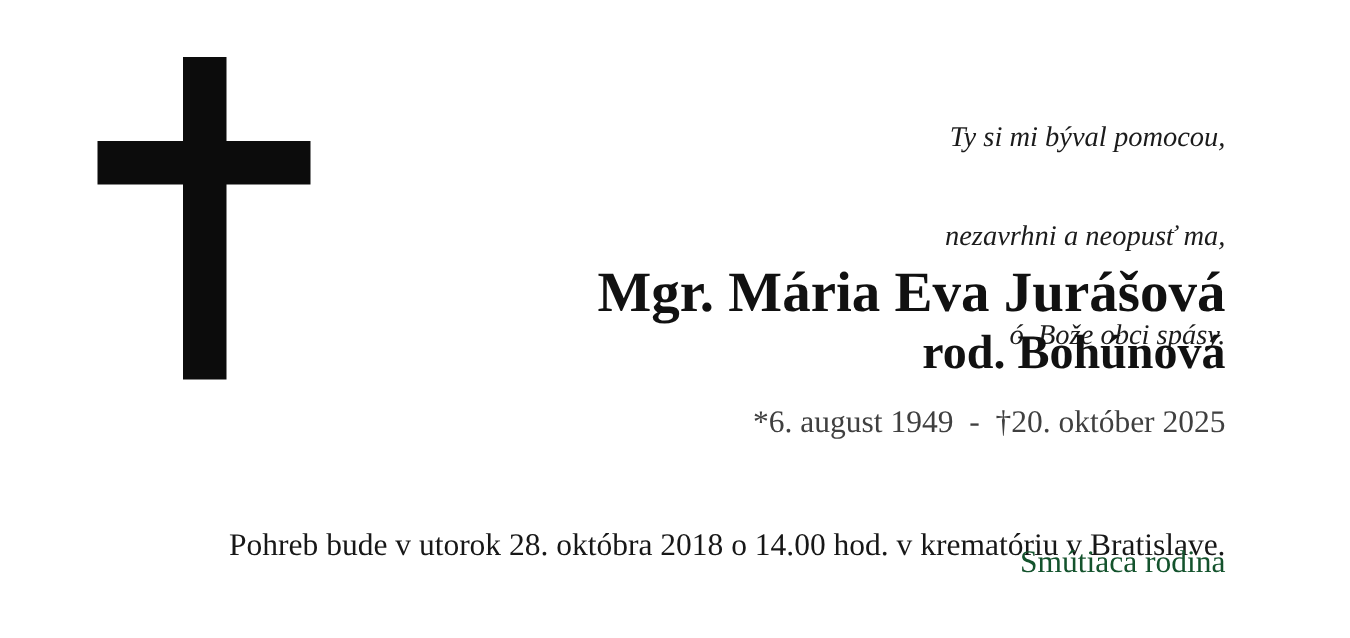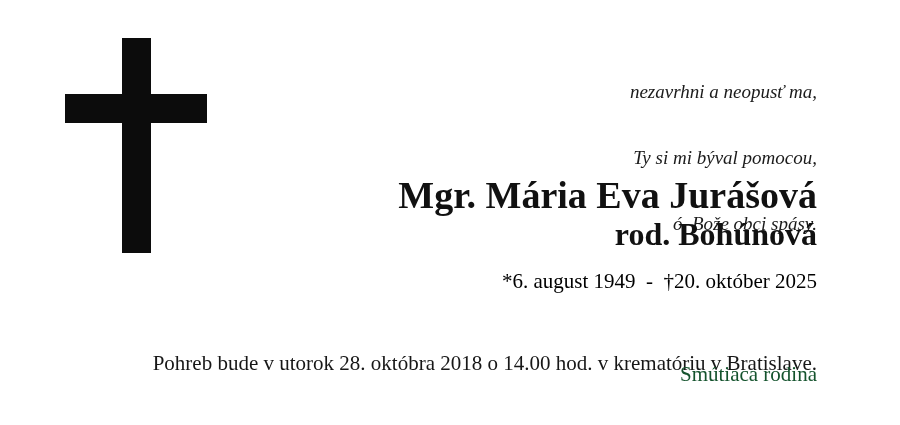--- a/index.html
+++ b/index.html
@@ -52,21 +52,21 @@
     top: 218px;
     font-size: 32px;
     line-height: 32px;
     font-weight: bold;
     color: #111111;
   }
   .life-dates {
     top: 271px;
     font-size: 21px;
     line-height: 21px;
-    color: #000000;
+    color: #404040;
   }
   .funeral {
     top: 305px;
     font-size: 21px;
     line-height: 23.5px;
     color: #171717;
   }
   .signature {
     top: 364px;
     font-size: 21px;
@@ -78,22 +78,22 @@
 <body>
 
 <div class="notice">
 
   <div class="cross">
     <div class="cross-vertical"></div>
     <div class="cross-horizontal"></div>
   </div>
 
   <div class="tblock psalm">
+    <div>Ty si mi býval pomocou,</div>
     <div>nezavrhni a neopusť ma,</div>
-    <div>Ty si mi býval pomocou,</div>
     <div>ó, Bože obci spásy.</div>
   </div>
 
   <div class="tblock deceased-name">Mgr. Mária Eva Jurášová</div>
 
   <div class="tblock maiden-name">rod. Bohúnová</div>
 
   <div class="tblock life-dates">*6. august 1949  -  †20. október 2025</div>
 
   <div class="tblock funeral">

